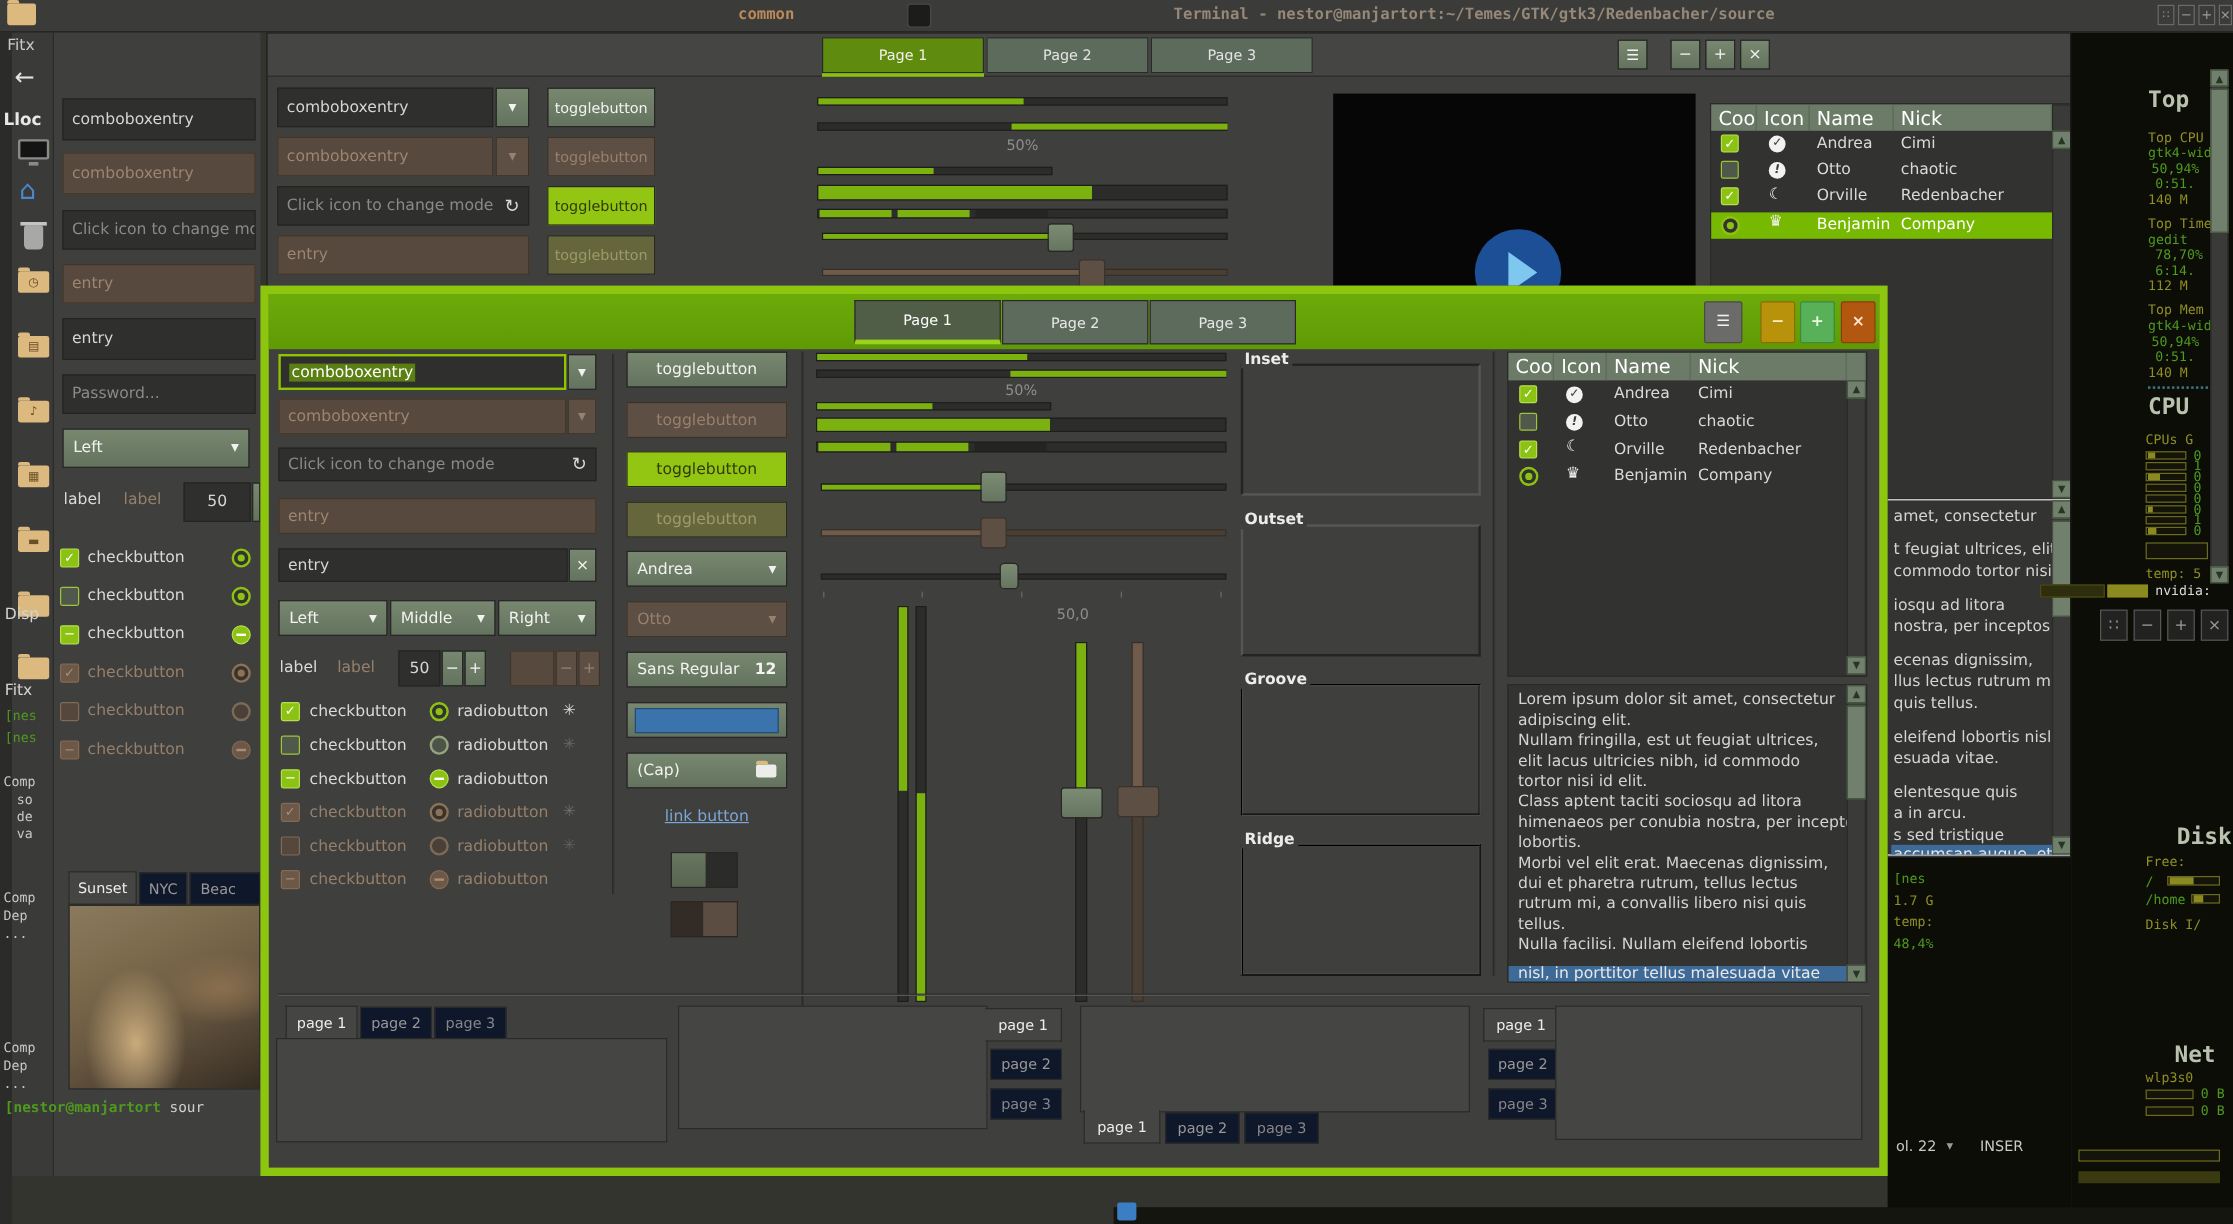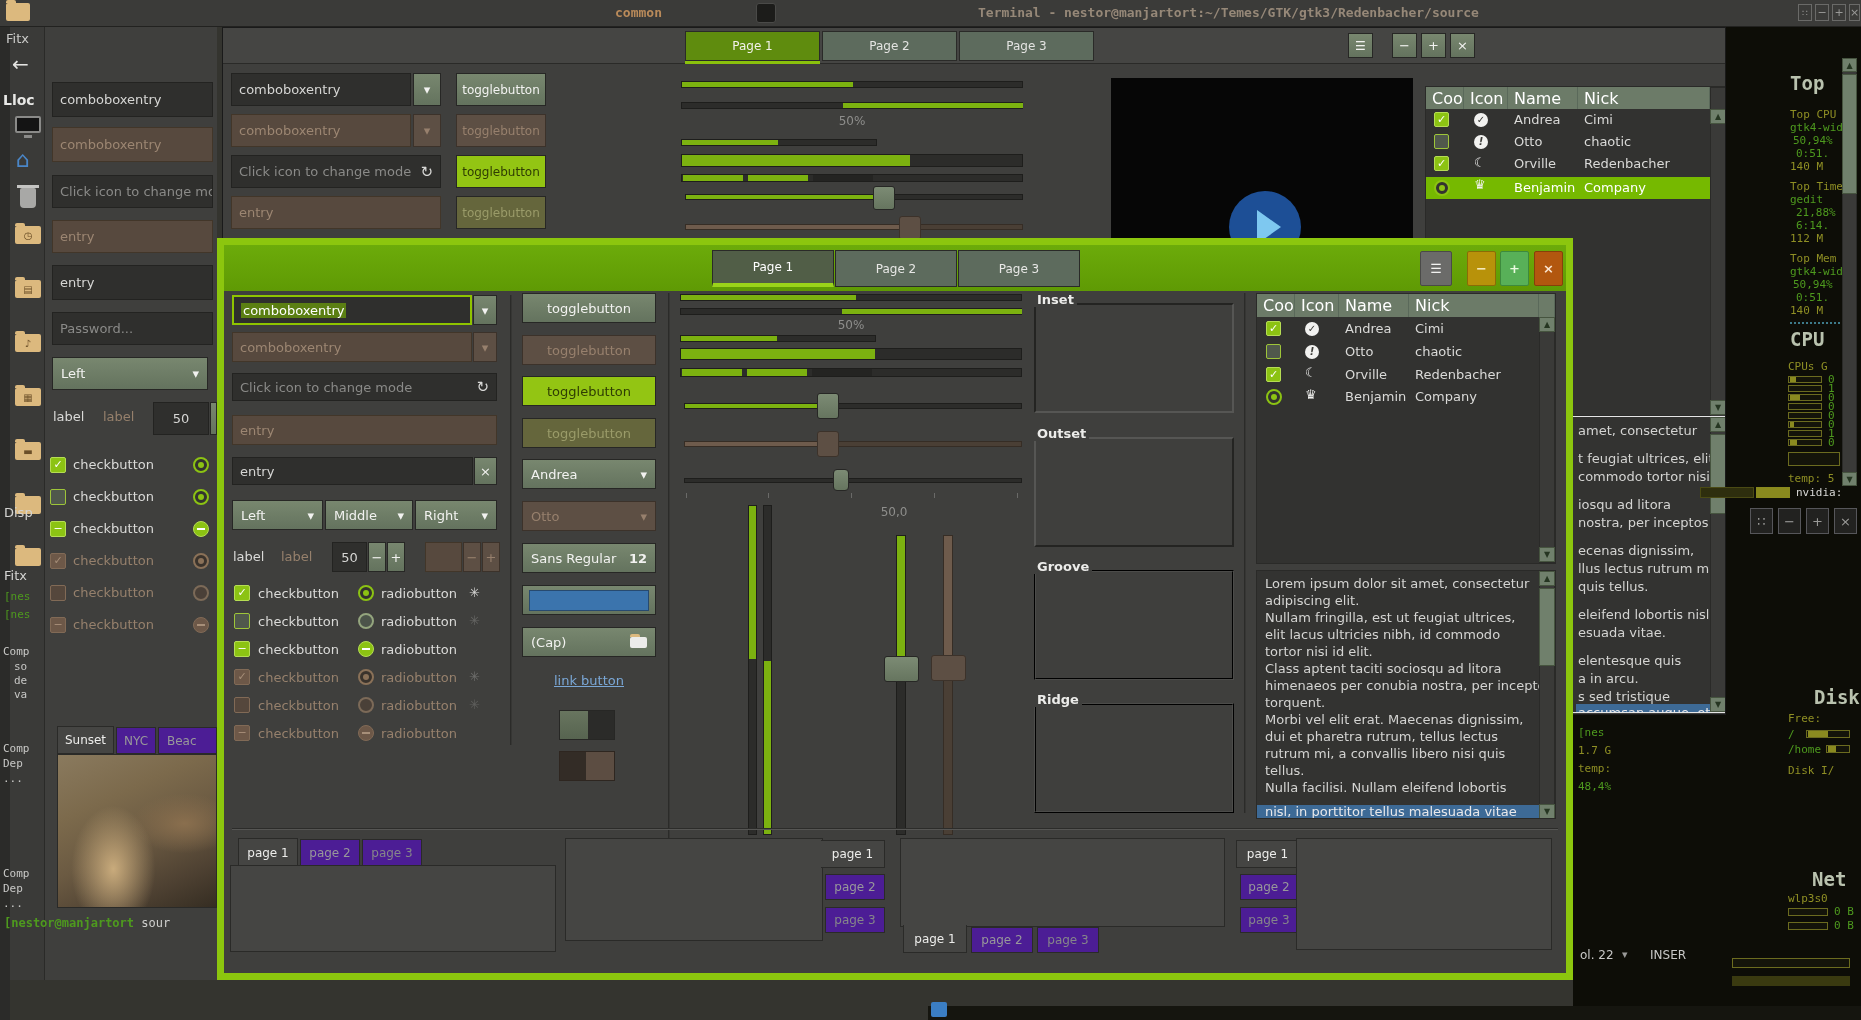--- a/index.html
+++ b/index.html
@@ -37,21 +37,21 @@
   .r-mix{background:#8cc313;border:1px solid #b6dd54}.r-mix .d{width:8px;height:2px;background:#fff}
   .r-don{border:2px solid #8a7158;background:#3a332c}.r-don .d{width:6px;height:6px;border-radius:50%;background:#8a7158}
   .r-doff{border:2px solid #7c6a58;background:#4a4038}
   .r-dmix{background:#6d5848;border:1px solid #816a56}.r-dmix .d{width:8px;height:2px;background:#a78f79}
   .lbl{line-height:16px;white-space:nowrap;color:#dadad8}
   .lbl.dim{color:#96806c}
   .spinner{color:#d8d8d6;font-size:13px;line-height:16px}
   
   .tab{display:flex;align-items:center;justify-content:center;font-size:12px;border:1px solid #2a2a28;white-space:nowrap;overflow:hidden}
   .ts{background:#454543;color:#ededeb}
-  .tu{background:#4c1d95;color:#98989a}
+  .tu{background:#0f172a;color:#98989a}
   
   .fr{border:2px solid}
   .f-in{border-color:#242422 #565654 #565654 #242422}
   .f-out{border-color:#565654 #242422 #242422 #565654}
   .f-gr{border-style:groove;border-color:#4c4c4a}
   .f-ri{border-style:ridge;border-color:#4c4c4a}
   .frlbl{font-weight:bold;color:#ececea;background:#3f3f3d;padding:0 3px;z-index:2;line-height:14px}
   
   .th{background:#6c7b68;color:#fff;font-size:16px;border-right:1px solid #5a695a;display:flex;align-items:center;padding:0 6px;overflow:hidden}
   .scrt{background:#3a3a38;border:1px solid #2a2a28}
@@ -332,21 +332,21 @@
   <div class="a" style="left:1726px;top:27px;width:135px;height:993px;background:#0d0d07"></div>
   <div class="a" style="left:1573px;top:715px;width:153px;height:305px;background:#0d0d07"></div>
   <div class="a hdr" style="left:1790px;top:72px">Top</div>
   <div class="a cline olive" style="left:1790px;top:108px">Top CPU</div>
   <div class="a cline green" style="left:1790px;top:121px">gtk4-wid</div>
   <div class="a cline green" style="left:1793px;top:134px">50,94%</div>
   <div class="a cline green" style="left:1796px;top:147px">0:51.</div>
   <div class="a cline olive" style="left:1790px;top:160px">140 M</div>
   <div class="a cline olive" style="left:1790px;top:180px">Top Time</div>
   <div class="a cline green" style="left:1790px;top:193px">gedit</div>
-  <div class="a cline green" style="left:1796px;top:206px">21,88%</div>
+  <div class="a cline green" style="left:1796px;top:206px">78,70%</div>
   <div class="a cline green" style="left:1796px;top:219px">6:14.</div>
   <div class="a cline olive" style="left:1790px;top:232px">112 M</div>
   <div class="a cline olive" style="left:1790px;top:252px">Top Mem</div>
   <div class="a cline green" style="left:1790px;top:265px">gtk4-wid</div>
   <div class="a cline green" style="left:1793px;top:278px">50,94%</div>
   <div class="a cline green" style="left:1796px;top:291px">0:51.</div>
   <div class="a cline olive" style="left:1790px;top:304px">140 M</div>
   <div class="a" style="left:1790px;top:322px;width:62px;border-top:2px dotted #3d7a8a"></div>
   <div class="a hdr" style="left:1790px;top:328px">CPU</div>
   <div class="a cline olive" style="left:1788px;top:360px">CPUs  G</div>
@@ -682,21 +682,21 @@
     </div>
 
     <div class="a" style="left:1032px;top:325px;width:300px;height:249px;background:#333331;border:1px solid #2a2a28;overflow:hidden">
       <span class="tvline" style="top:4px">Lorem ipsum dolor sit amet, consectetur</span>
       <span class="tvline" style="top:21px">adipiscing elit.</span>
       <span class="tvline" style="top:38px">Nullam fringilla, est ut feugiat ultrices,</span>
       <span class="tvline" style="top:55px">elit lacus ultricies nibh, id commodo</span>
       <span class="tvline" style="top:72px">tortor nisi id elit.</span>
       <span class="tvline" style="top:89px">Class aptent taciti sociosqu ad litora</span>
       <span class="tvline" style="top:106px">himenaeos per conubia nostra, per inceptos</span>
-      <span class="tvline" style="top:123px">torquent.</span>
+      <span class="tvline" style="top:123px">lobortis.</span>
       <span class="tvline" style="top:140px">Morbi vel elit erat. Maecenas dignissim,</span>
       <span class="tvline" style="top:157px">dui et pharetra rutrum, tellus lectus</span>
       <span class="tvline" style="top:174px">rutrum mi, a convallis libero nisi quis</span>
       <span class="tvline" style="top:191px">tellus.</span>
       <span class="tvline" style="top:208px">Nulla facilisi. Nullam eleifend lobortis</span>
       <div class="a" style="left:0;top:234px;width:282px;height:15px;background:#3d6a96"></div>
       <span class="tvline" style="top:232px;color:#e8e8ea">nisl, in porttitor tellus malesuada vitae</span>
       <div class="a scrt" style="left:282px;top:0;width:16px;height:249px"></div>
       <div class="a scrb" style="left:282px;top:0;width:16px;height:15px">
           <i>▲</i>

